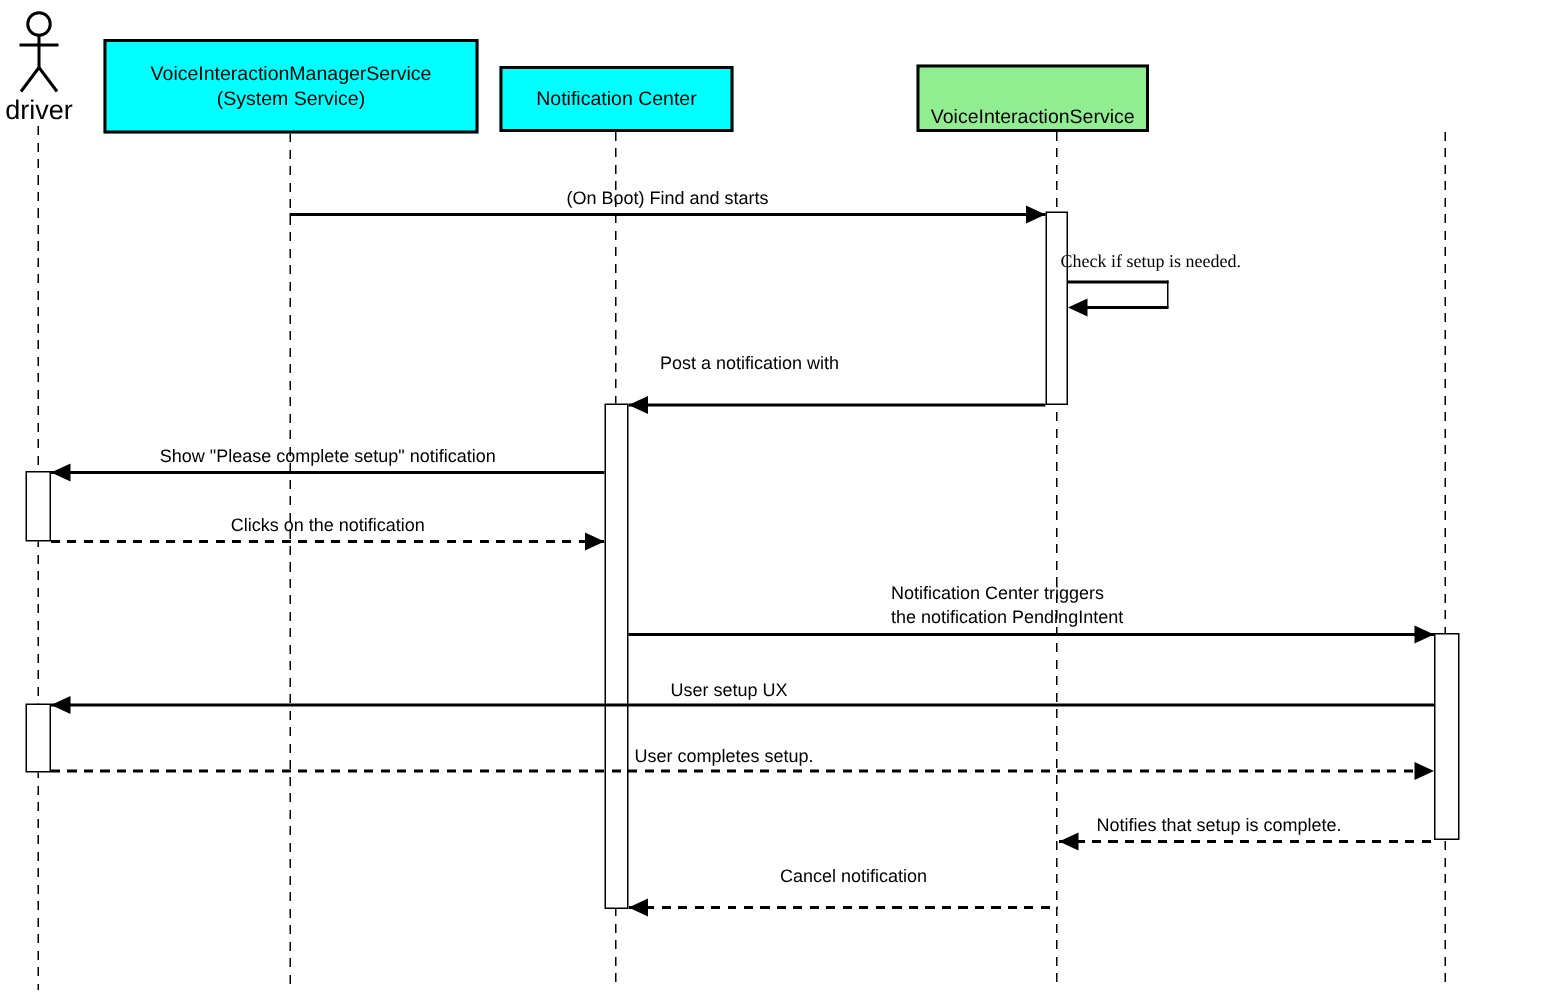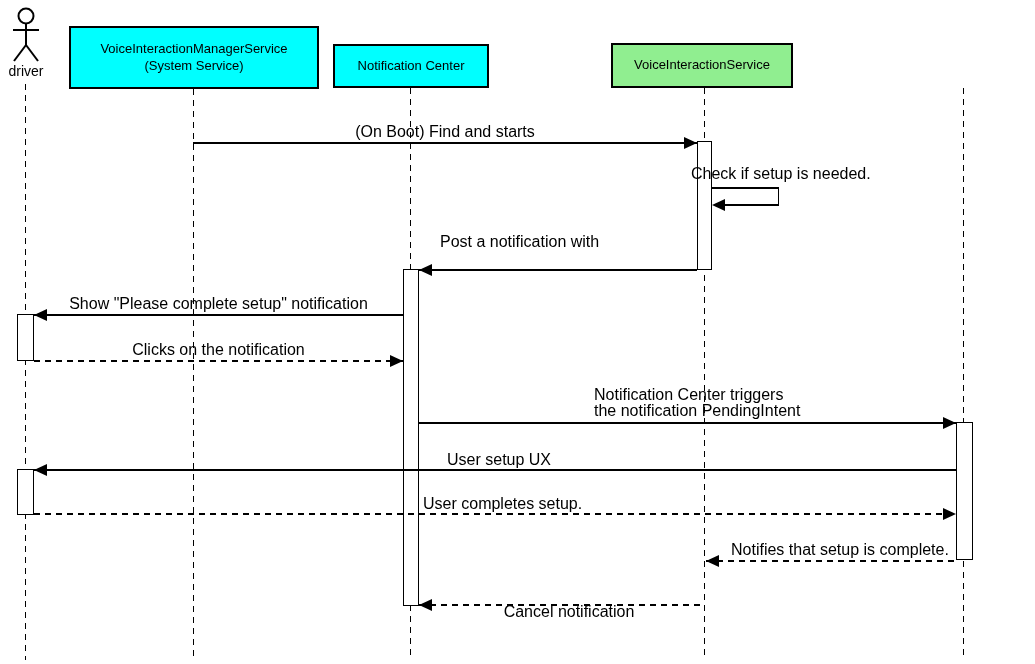--- a/index.html
+++ b/index.html
@@ -48,27 +48,27 @@
     border-right: 13px solid #000;
   }
   .arr-r {
     position: absolute; width: 0; height: 0;
     border-top: 6px solid transparent;
     border-bottom: 6px solid transparent;
     border-left: 13px solid #000;
   }
   .seq-label {
     position: absolute;
-    font-size: 16px;
+    font-size: 12px;
     line-height: 16px;
     white-space: nowrap;
   }
   .centered { text-align: center; }
   .actor-wrap { position: absolute; left: 0; top: 3px; width: 52px; text-align: center; }
-  .actor-label { position: absolute; left: 0; top: 63px; width: 52px; text-align: center; font-size: 14px; }
+  .actor-label { position: absolute; left: 0; top: 63px; width: 52px; text-align: center; font-size: 18px; }
 </style>
 </head>
 <body>
 
 <div id="diagram">
 
   <div class="lifeline" style="left:25px; top:84px; height:576px;"></div>
   <div class="lifeline" style="left:193px; top:89px; height:571px;"></div>
   <div class="lifeline" style="left:410px; top:88px; height:572px;"></div>
   <div class="lifeline" style="left:704px; top:88px; height:572px;"></div>
@@ -85,39 +85,39 @@
   </div>
   <div class="actor-label">driver</div>
 
   <div class="head" style="left: 333px; top: 44px; width: 156px; height: 44px; background-color: rgb(0, 255, 255);">
     <span>Notification Center</span>
   </div>
   <div class="head" style="left: 69px; top: 26px; width: 250px; height: 63px; background-color: rgb(0, 255, 255);">
     <span>VoiceInteractionManagerService</span>
     <span>(System Service)</span>
   </div>
-  <div class="head" style="left: 611px; top: 43px; width: 182px; height: 45px; background-color: rgb(144, 238, 144);">
+  <div class="head" style="left: 611px; top: 43px; width: 155px; height: 45px; background-color: rgb(144, 238, 144); justify-content: flex-end;">
     <span>VoiceInteractionService</span>
   </div>
 
   <div class="activation" style="left:697px; top:141px; width:15px; height:129px;"></div>
   <div class="activation" style="left:403px; top:269px; width:16px; height:337px;"></div>
   <div class="activation" style="left:17px; top:314px; width:17px; height:47px;"></div>
   <div class="activation" style="left:17px; top:469px; width:17px; height:46px;"></div>
   <div class="activation" style="left:956px; top:422px; width:17px; height:138px;"></div>
 
   <div class="msg-solid" style="left:193px; top:142px; width:504px;"></div>
   <div class="arr-r" style="left:684px; top:137px;"></div>
   <div class="seq-label centered" style="left:193px; top:124px; width:504px;">(On Boot) Find and starts</div>
 
   <div class="msg-solid" style="left:712px; top:187px; width:67px;"></div>
   <div class="msg-solid-v" style="left:777.5px; top:187px; height:18px;"></div>
   <div class="msg-solid" style="left:724px; top:204px; width:55px;"></div>
   <div class="arr-l" style="left:712px; top:199px;"></div>
-  <div class="seq-label" style="left:691px; top:166px;">Check if setup is needed.</div>
+  <div class="seq-label" style="left:707px; top:166px;font-family:Liberation Serif, serif;">Check if setup is needed.</div>
 
   <div class="msg-solid" style="left:419px; top:269px; width:278px;"></div>
   <div class="arr-l" style="left:419px; top:264px;"></div>
   <div class="seq-label" style="left:440px; top:234px;">Post a notification with</div>
 
   <div class="msg-solid" style="left:34px; top:314px; width:369px;"></div>
   <div class="arr-l" style="left:34px; top:309px;"></div>
   <div class="seq-label centered" style="left:34px; top:296px; width:369px;">Show "Please complete setup" notification</div>
 
   <div class="msg-dashed" style="left:34px; top:360px; width:369px;"></div>
@@ -136,15 +136,15 @@
   <div class="msg-dashed" style="left:34px; top:513px; width:922px;"></div>
   <div class="arr-r" style="left:943px; top:508px;"></div>
   <div class="seq-label" style="left:423px; top:496px;">User completes setup.</div>
 
   <div class="msg-dashed" style="left:706px; top:560px; width:251px;"></div>
   <div class="arr-l" style="left:706px; top:555px;"></div>
   <div class="seq-label" style="left:731px; top:542px;">Notifies that setup is complete.</div>
 
   <div class="msg-dashed" style="left:419px; top:604px; width:286px;"></div>
   <div class="arr-l" style="left:419px; top:599px;"></div>
-  <div class="seq-label centered" style="left:433px; top:604px; width:272px;">Cancel notification</div>
+  <div class="seq-label centered" style="left:433px; top:576px; width:272px;">Cancel notification</div>
 
 </div>
 
 </body></html>

